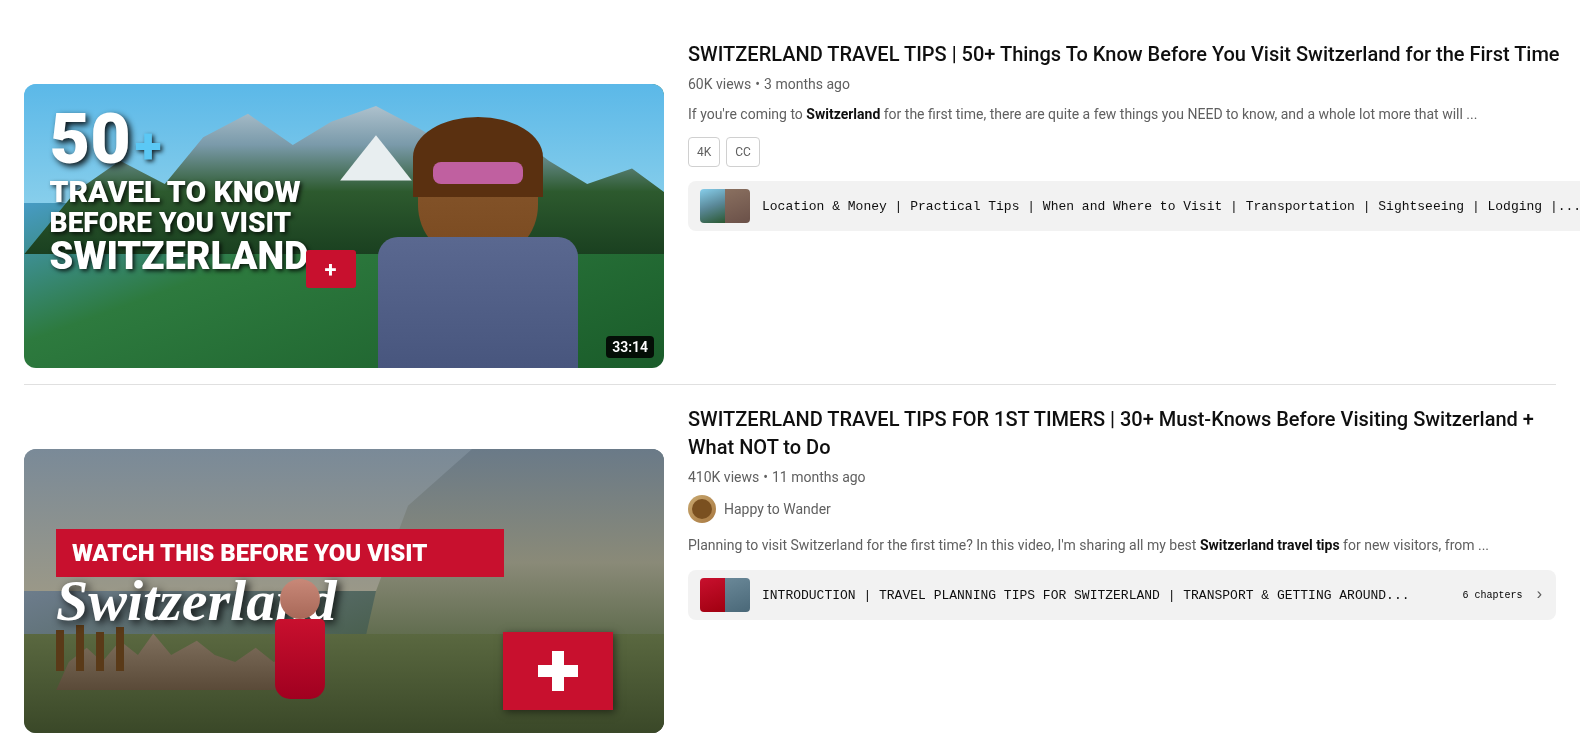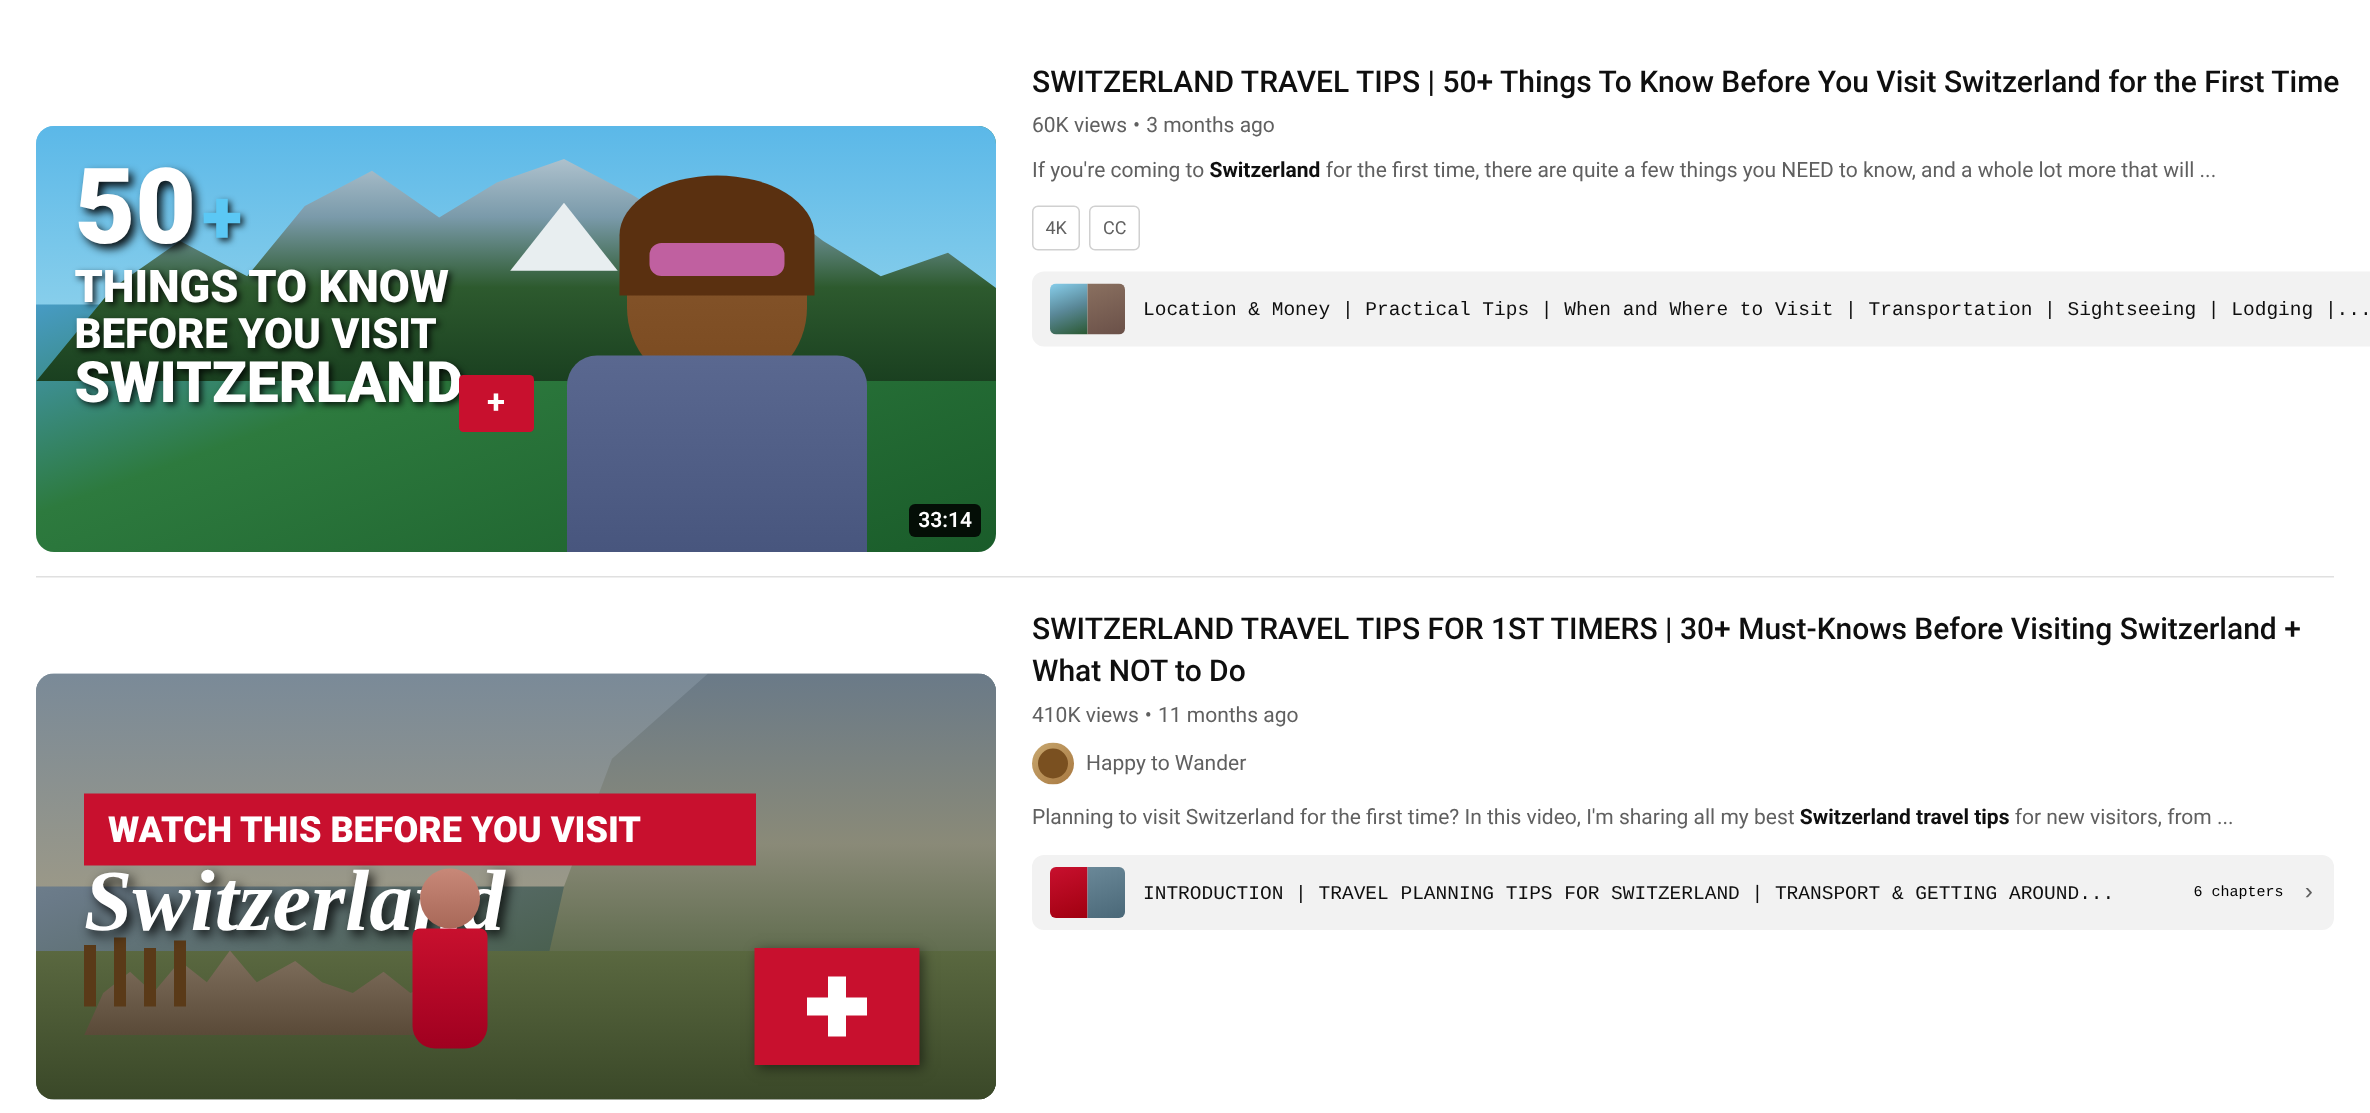--- a/index.html
+++ b/index.html
@@ -327,21 +327,21 @@
           <div style="position:absolute;top:35px;left:50%;transform:translateX(-50%);width:90px;height:22px;background:#c060a0;border-radius:8px;z-index:4;"></div>
 
           <div style="position:absolute;top:-10px;left:50%;transform:translateX(-50%);width:130px;height:80px;background:#5a3010;border-radius:50% 50% 0 0;z-index:2;"></div>
 
           <div style="position:absolute;top:110px;left:50%;transform:translateX(-50%);width:200px;height:230px;background:linear-gradient(180deg,#5a6890 0%,#3a4870 100%);border-radius:20px 20px 10px 10px;z-index:3;"></div>
         </div>
 
         <div style="position:absolute;bottom:32%;left:4%;z-index:6;line-height:1.05;">
           <div style="font-size:70px;font-weight:900;color:#fff;text-shadow:3px 3px 6px rgba(0,0,0,0.9);display:inline;">50</div>
           <div style="font-size:50px;font-weight:900;color:#5bc8f5;text-shadow:2px 2px 4px rgba(0,0,0,0.8);display:inline;">+</div>
-          <div style="font-size:30px;font-weight:900;color:#fff;text-shadow:2px 2px 4px rgba(0,0,0,0.8);">THINGS TO KNOW</div>
+          <div style="font-size:30px;font-weight:900;color:#fff;text-shadow:2px 2px 4px rgba(0,0,0,0.8);">TRAVEL TO KNOW</div>
           <div style="font-size:28px;font-weight:900;color:#fff;text-shadow:2px 2px 4px rgba(0,0,0,0.8);">BEFORE YOU VISIT</div>
           <div style="font-size:38px;font-weight:900;color:#fff;text-shadow:2px 2px 4px rgba(0,0,0,0.8);">SWITZERLAND</div>
         </div>
 
         <div style="position:absolute;bottom:28%;left:44%;z-index:6;width:50px;height:38px;background:#c8102e;border-radius:3px;">
           <div style="position:absolute;top:50%;left:50%;transform:translate(-50%,-50%);color:#fff;font-size:22px;font-weight:bold;">+</div>
         </div>
       </div>
       <div class="duration-badge">33:14</div>
     </div>

